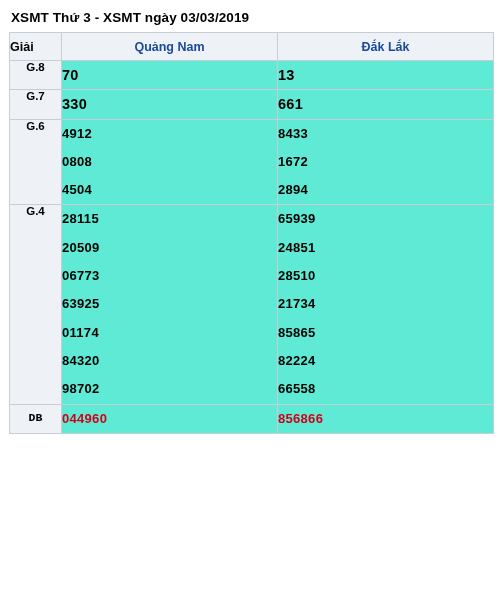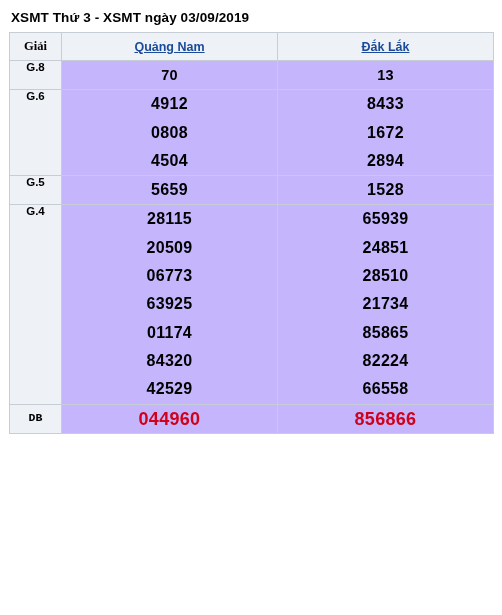--- a/index.html
+++ b/index.html
@@ -47,77 +47,75 @@
   .col-prov  { width: 216px; }
 
   thead th {
     background: #eef1f6;
     height: 27px;
     font-size: 12.5px;
     font-weight: bold;
     vertical-align: middle;
   }
   th.hdr-label {
-    text-align: center;
+    text-align: left;
     padding-left: 7px;
     color: #000000;
-    font-family: Liberation Serif, serif;
   }
   th.hdr-prov {
     text-align: center;
   }
   th.hdr-prov a {
     color: #1a4b9b;
-    text-decoration: underline;
     font-weight: bold;
     font-size: 12.5px;
     cursor: pointer;
   }
   td.label {
     background: #eef1f6;
     font-size: 11.5px;
     font-weight: bold;
     text-align: center;
     padding-left: 7px;
     vertical-align: top;
     padding-top: 6px;
     color: #000000;
   }
   td.nums {
-    text-align: center;
+    text-align: left;
     vertical-align: top;
     padding: 2px 0 3px 0;
-    background: #c4b5fd;
+    background: #5eead4;
   }
   td.nums .n {
     display: block;
-    font-size: 16px;
+    font-size: 13px;
     font-weight: bold;
     line-height: 28.3px;
     color: #000000;
     letter-spacing: 0.3px;
   }
   tr.db td.label {
     padding-top: 6px;
     font-family: Liberation Mono, monospace;
   }
   tr.db td.nums .n {
     color: #d0021b;
-    font-size: 18px;
+    font-size: 13px;
   }
   tr.g8 td.nums .n, tr.g7 td.nums .n {
     font-size: 14.5px;
   }
 </style>
 </head>
 <body>
 
 <div class="page">
   <div class="title">
-    <span>XSMT Thứ 3</span><span class="sep"> - </span><span>XSMT ngày 03/09/2019</span>
+    <span>XSMT Thứ 3</span><span class="sep"> - </span><span>XSMT ngày 03/03/2019</span>
   </div>
 
   <table class="result">
     <colgroup>
       <col class="col-label">
       <col class="col-prov">
       <col class="col-prov">
     </colgroup>
     <thead>
       <tr>
@@ -129,52 +127,52 @@
     <tbody>
       <tr class="g8">
         <td class="label">G.8</td>
         <td class="nums">
             <span class="n">70</span>
           </td>
         <td class="nums">
             <span class="n">13</span>
           </td>
       </tr>
+      <tr class="g7">
+        <td class="label">G.7</td>
+        <td class="nums">
+            <span class="n">330</span>
+          </td>
+        <td class="nums">
+            <span class="n">661</span>
+          </td>
+      </tr>
       <tr>
         <td class="label">G.6</td>
         <td class="nums">
           <span class="n">4912</span>
           <span class="n">0808</span>
           <span class="n">4504</span>
         </td>
         <td class="nums">
           <span class="n">8433</span>
           <span class="n">1672</span>
           <span class="n">2894</span>
         </td>
       </tr>
       <tr>
-        <td class="label">G.5</td>
-        <td class="nums">
-            <span class="n">5659</span>
-          </td>
-        <td class="nums">
-            <span class="n">1528</span>
-          </td>
-      </tr>
-      <tr>
         <td class="label">G.4</td>
         <td class="nums">
           <span class="n">28115</span>
           <span class="n">20509</span>
           <span class="n">06773</span>
           <span class="n">63925</span>
           <span class="n">01174</span>
           <span class="n">84320</span>
-          <span class="n">42529</span>
+          <span class="n">98702</span>
         </td>
         <td class="nums">
           <span class="n">65939</span>
           <span class="n">24851</span>
           <span class="n">28510</span>
           <span class="n">21734</span>
           <span class="n">85865</span>
           <span class="n">82224</span>
           <span class="n">66558</span>
         </td>

